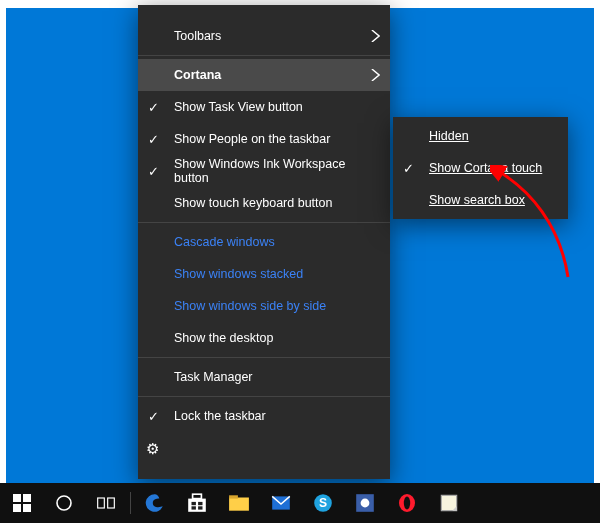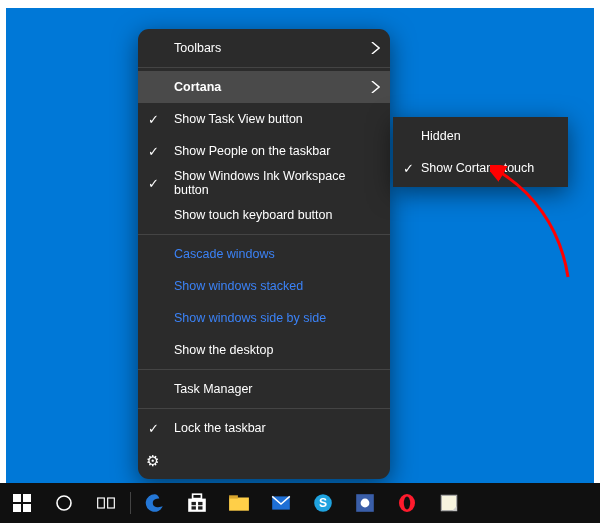--- a/index.html
+++ b/index.html
@@ -4,32 +4,32 @@
 <style>
   html,body{margin:0;padding:0;width:600px;height:523px;overflow:hidden;font-family:"Segoe UI",Arial,sans-serif;background:#eee;}
   .desktop{position:relative;width:600px;height:523px;background:#0078d7;overflow:hidden;}
   .taskbar{position:absolute;left:0;right:0;bottom:0;height:40px;background:#101010;display:flex;align-items:center;gap:2px;padding-left:2px;}
   .tb-btn{width:40px;height:40px;display:flex;align-items:center;justify-content:center;color:#fff;}
   .tb-btn svg{width:20px;height:20px;}
   .tb-app{width:40px;height:40px;display:flex;align-items:center;justify-content:center;}
   .tb-app.opera svg{width:20px;height:20px;}
   .tb-sep{width:1px;height:22px;background:#444;margin:0 2px;}
 
-  .ctx{position:absolute;left:138px;bottom:44px;width:252px;background:#2b2b2b;color:#fff;font-size:12.5px;padding:3px 0;box-shadow:0 6px 24px rgba(0,0,0,.5);border-radius:11px;}
+  .ctx{position:absolute;left:138px;bottom:44px;width:252px;background:#2b2b2b;color:#fff;font-size:12.5px;padding:15px 0;box-shadow:0 6px 24px rgba(0,0,0,.5);}
   .ctx .row{position:relative;display:flex;align-items:center;height:32px;padding-left:36px;padding-right:24px;}
   .ctx .row.hl{background:#4a4a4a;font-weight:bold;}
   .ctx .row.dis{color:#3b82f6;}
   .ctx .row .chk{position:absolute;left:10px;top:50%;transform:translateY(-50%);font-size:13px;line-height:1;}
   .ctx .row .ico{position:absolute;left:8px;top:50%;transform:translateY(-50%);font-size:15px;line-height:1;}
   .ctx .row .arr{position:absolute;right:10px;top:50%;transform:translateY(-50%);}
   .ctx .row .arr svg{width:9px;height:12px;display:block;}
   .ctx hr{border:none;border-top:1px solid #444;margin:3px 0;}
 
   .sub{position:absolute;left:393px;top:117px;width:175px;background:#2b2b2b;color:#fff;font-size:12.5px;padding:3px 0;box-shadow:0 6px 24px rgba(0,0,0,.5);}
-  .sub .row{position:relative;display:flex;align-items:center;height:32px;padding-left:28px;padding-right:12px;}
+  .sub .row{position:relative;display:flex;align-items:center;height:32px;padding-left:36px;padding-right:12px;text-decoration:underline;}
   .sub .row .chk{position:absolute;left:10px;top:50%;transform:translateY(-50%);font-size:13px;line-height:1;}
 
   .arrow-annot{position:absolute;pointer-events:none;}
   .white-frame{position:absolute;inset:0;border:6px solid #fff;border-top-width:8px;pointer-events:none;}
 </style>
 </head>
 <body>
 
 <div class="desktop">
   <div class="white-frame"></div>
@@ -103,20 +103,23 @@
     </div>
   </div>
 
   <div class="sub">
     <div class="row">
       <span>Hidden</span>
     </div>
     <div class="row">
       <span class="chk">✓</span>
       <span>Show Cortana touch</span>
+    </div>
+    <div class="row">
+      <span>Show search box</span>
     </div>
   </div>
 
   <svg class="arrow-annot" style="left:490px;top:165px;width:90px;height:120px;">
     <defs>
       <marker id="ah" markerWidth="10" markerHeight="10" refX="2" refY="3" orient="auto">
         <path d="M0,0 L0,6 L8,3 z" fill="#ff0000"></path>
       </marker>
     </defs>
     <path d="M78,112 C70,60 40,25 8,6" fill="none" stroke="#ff0000" stroke-width="3" marker-end="url(#ah)"></path>

